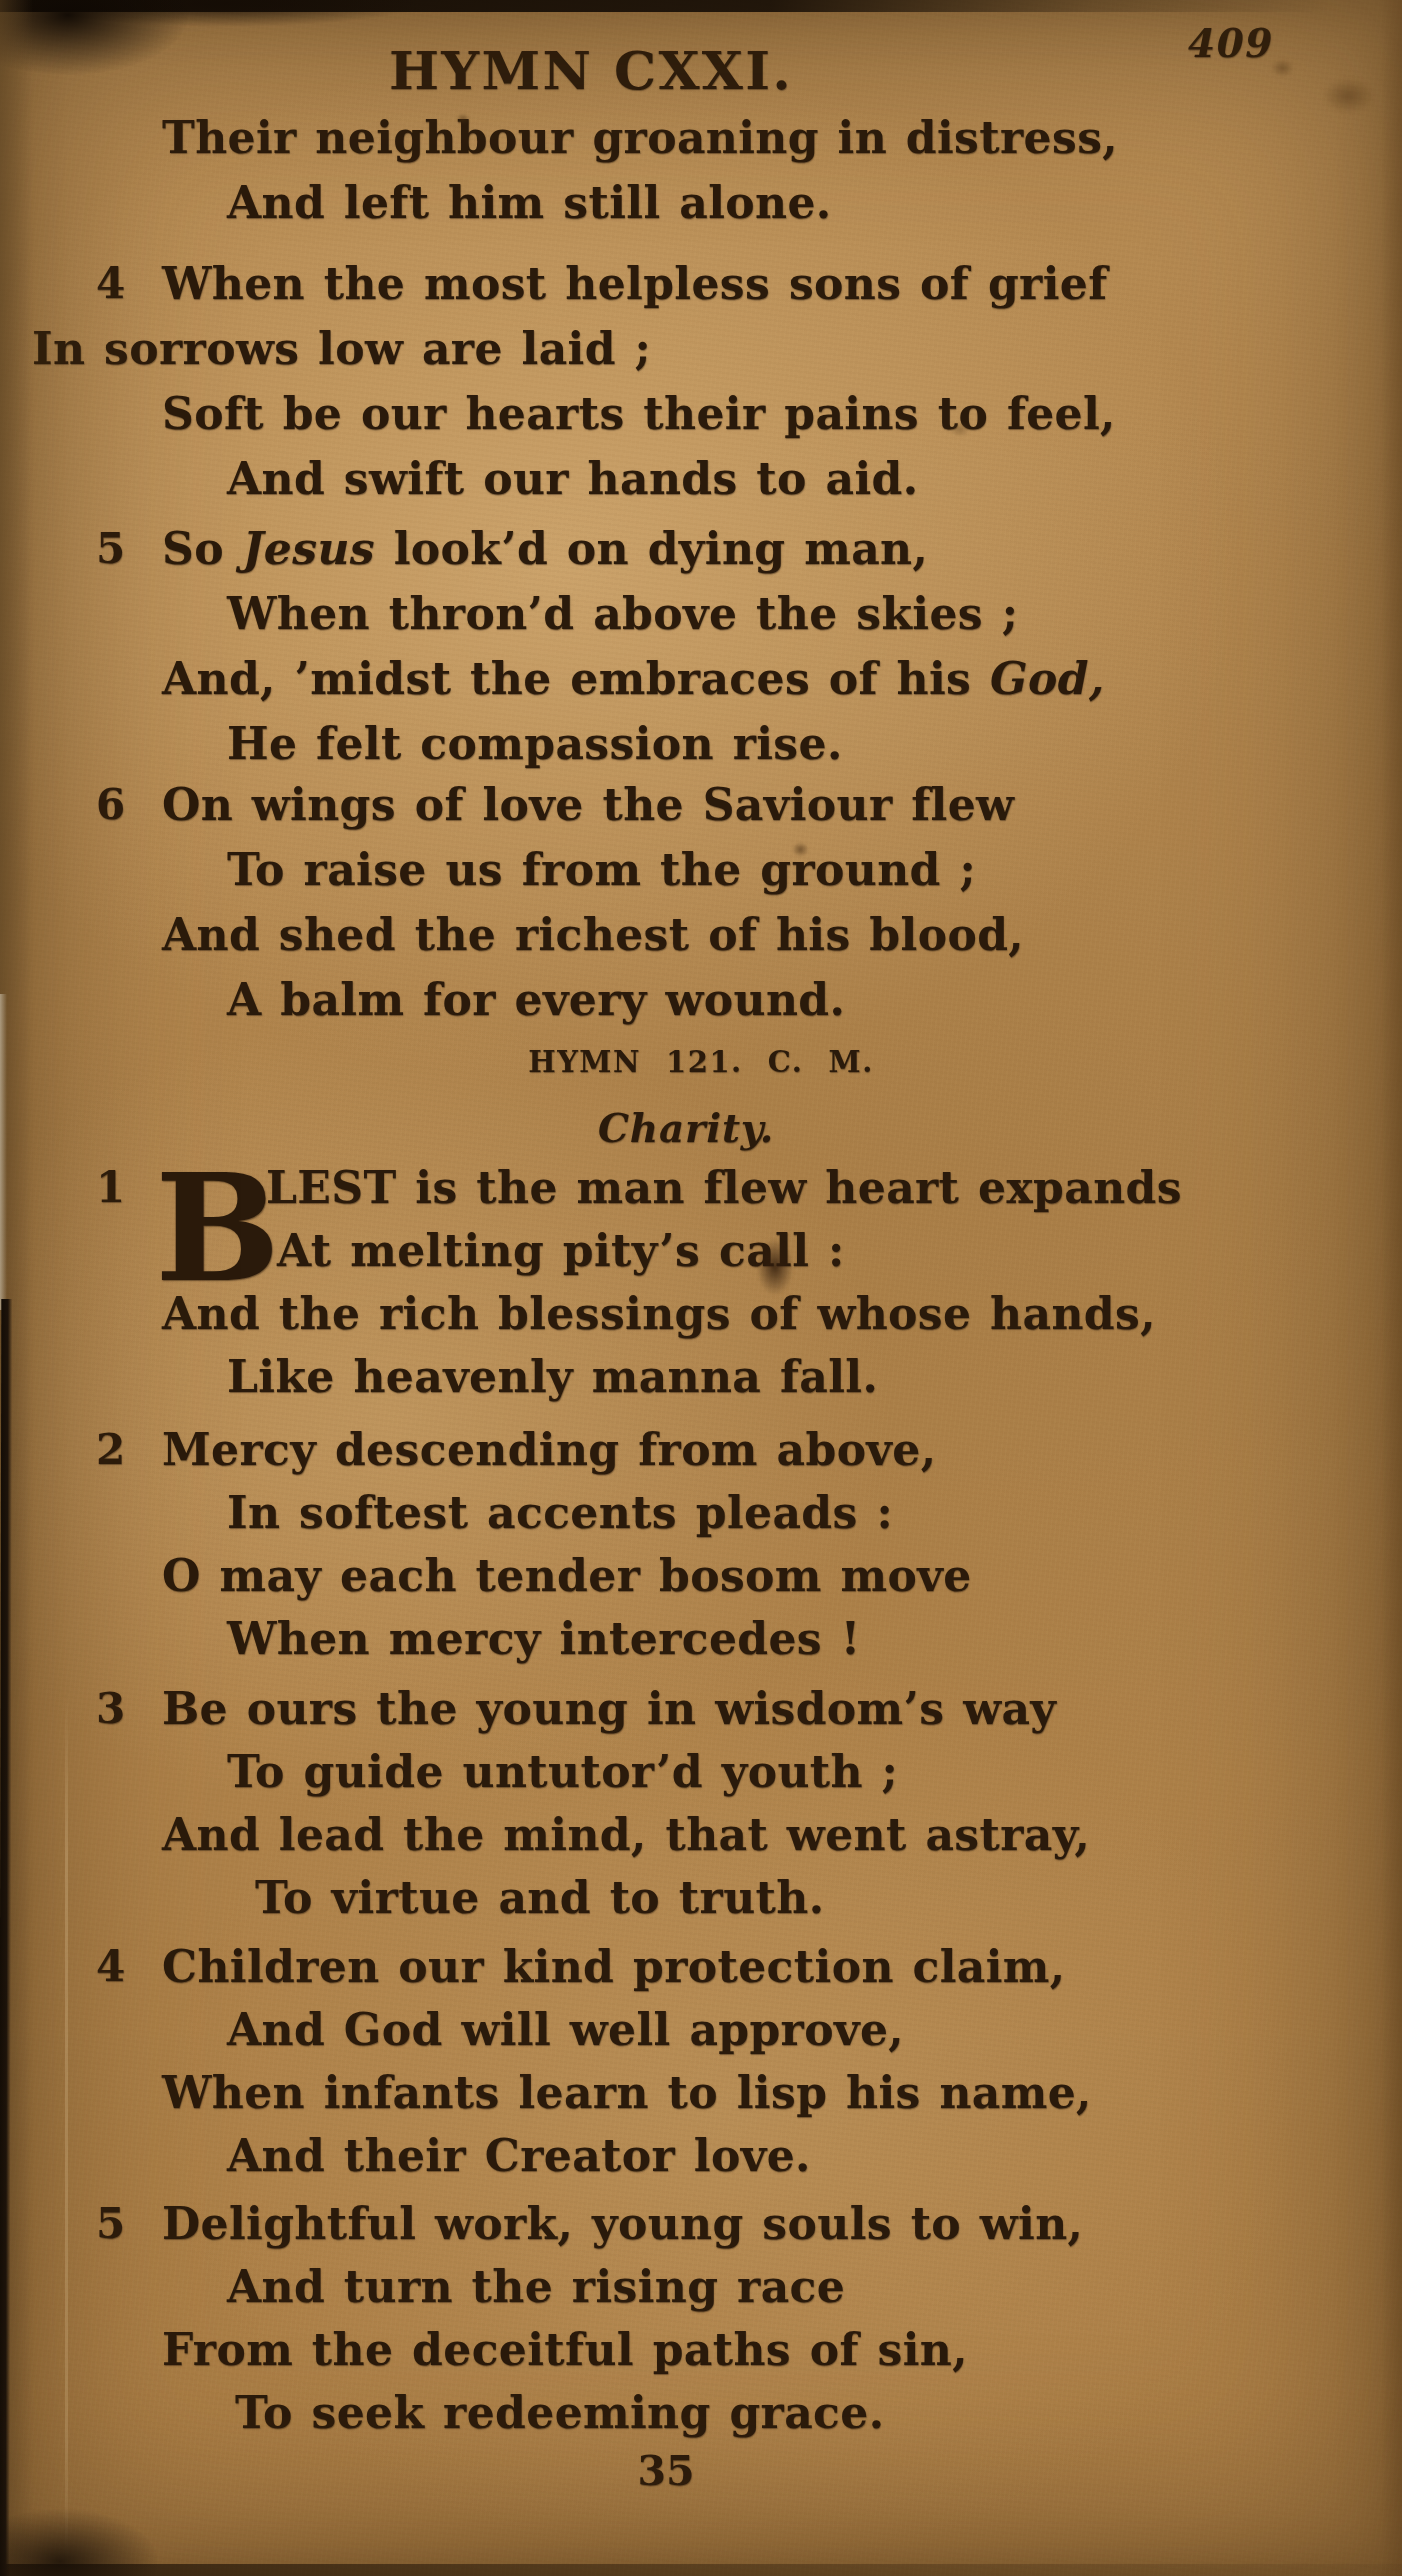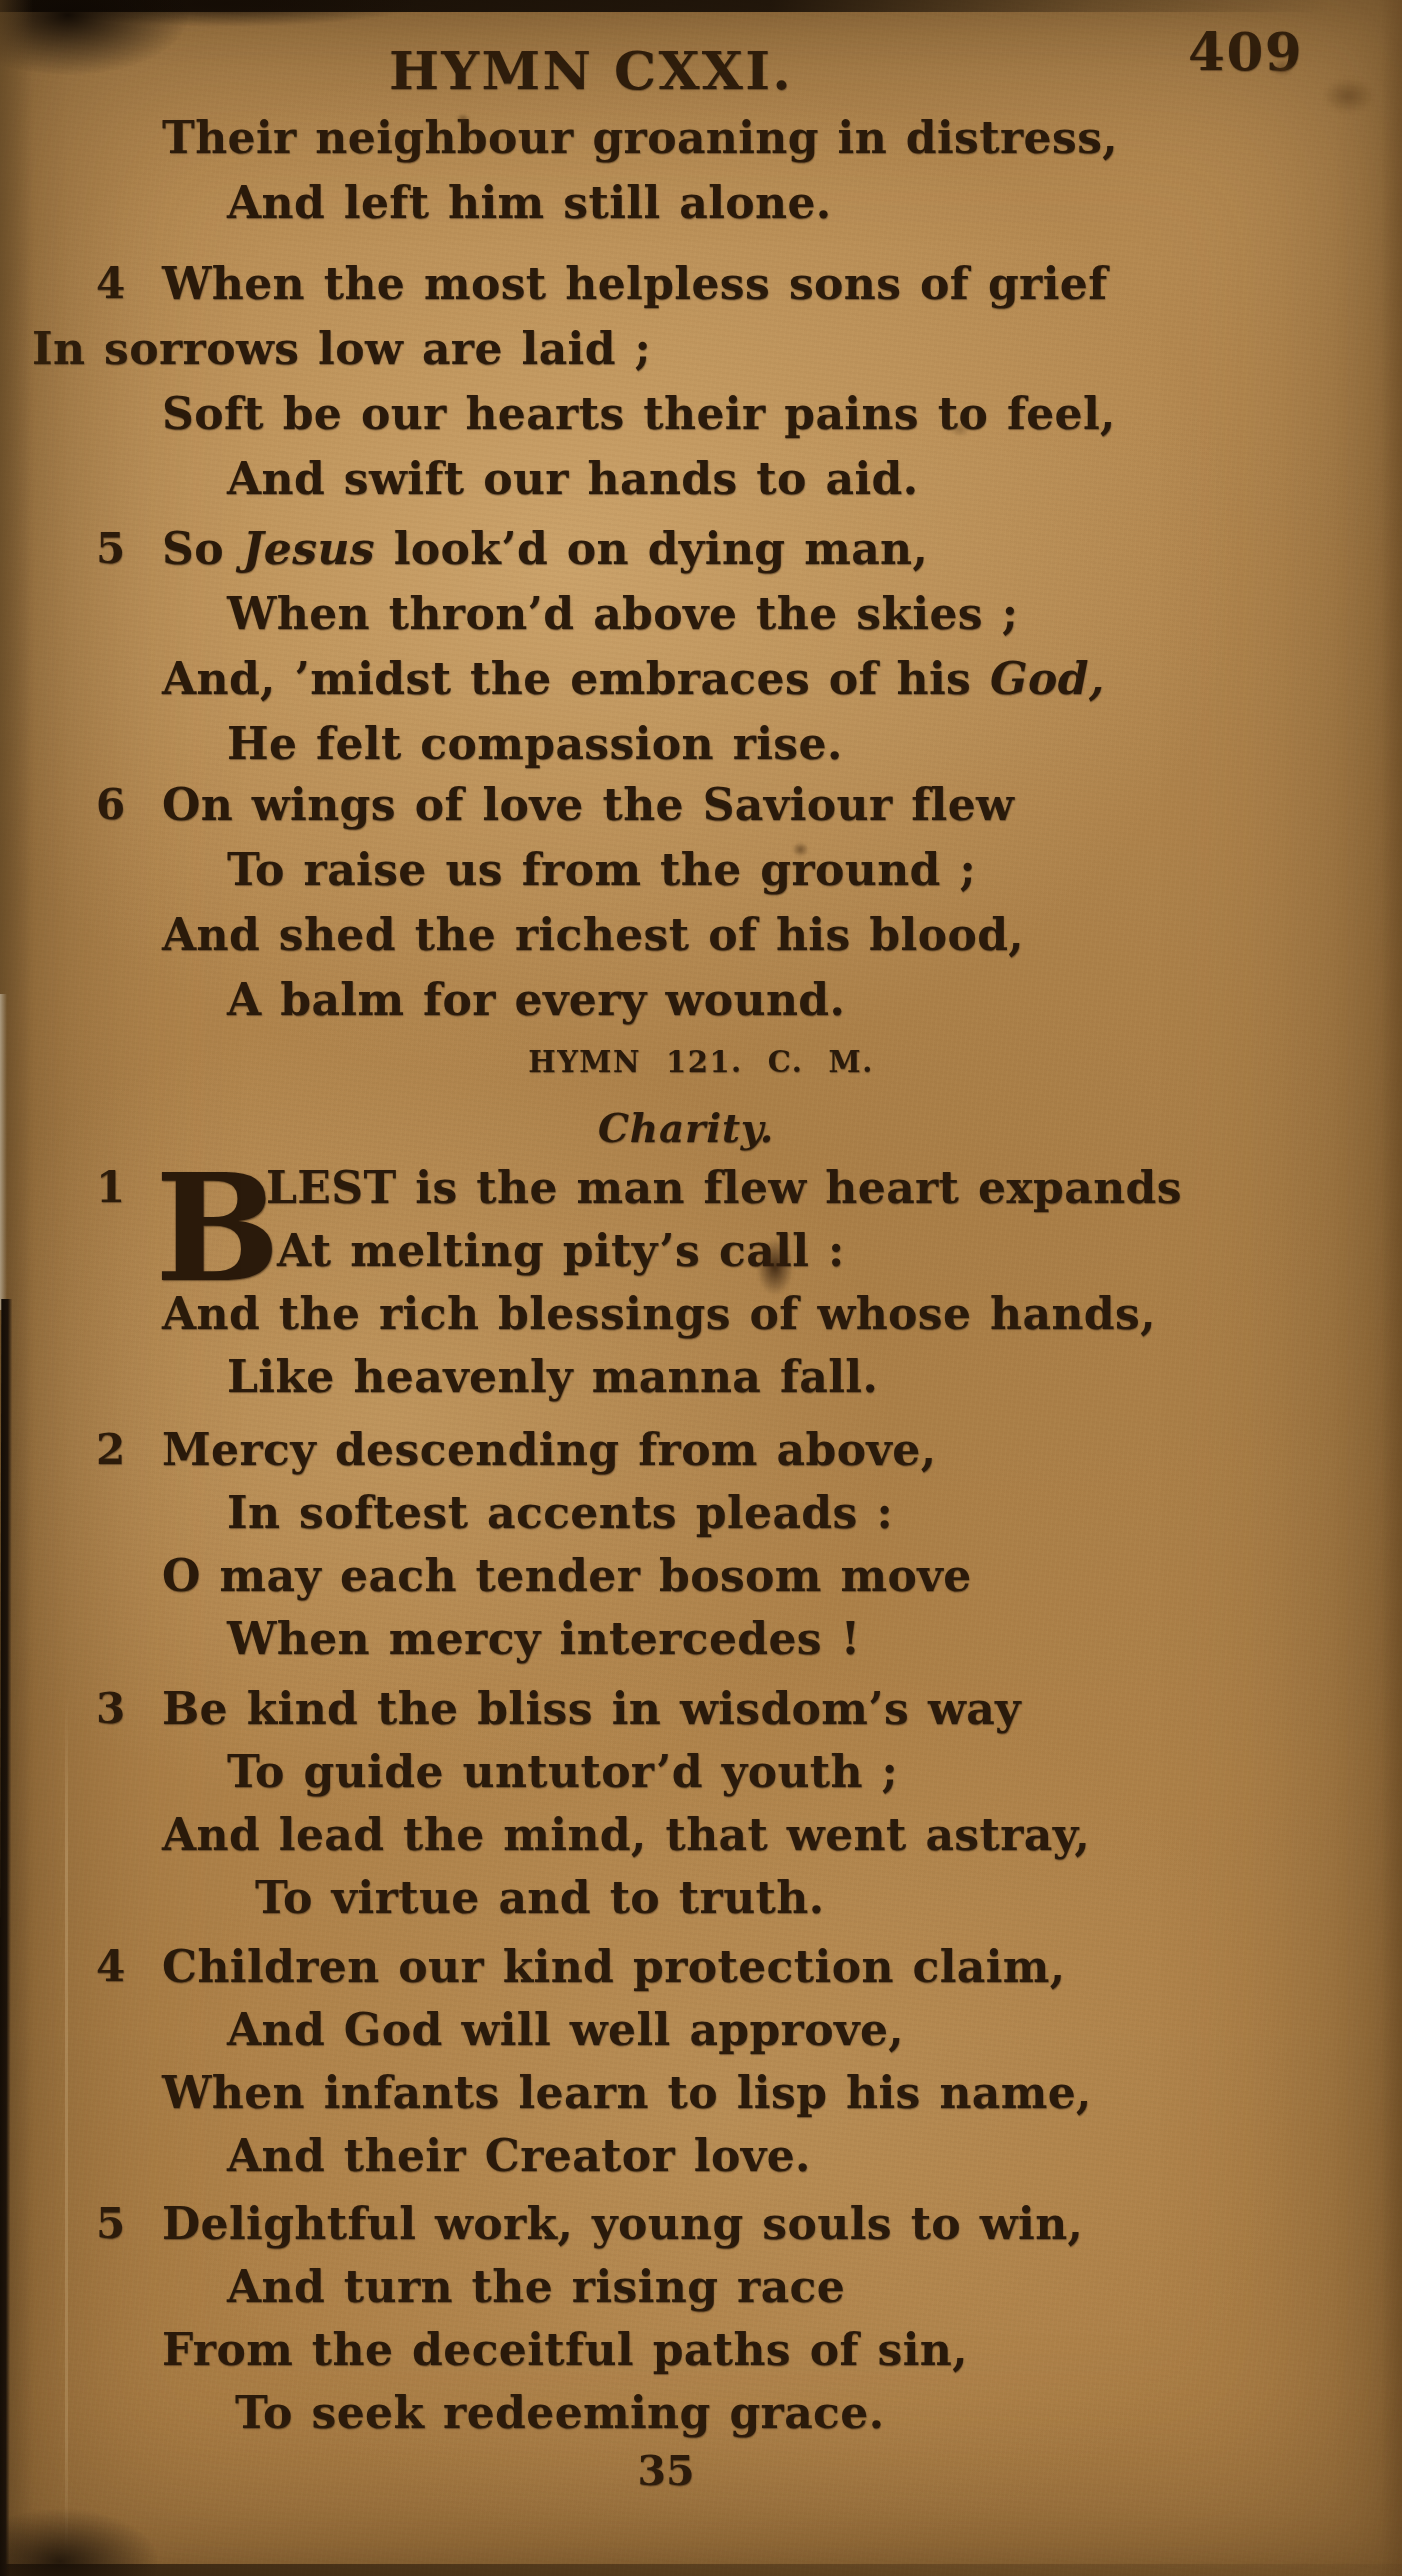--- a/index.html
+++ b/index.html
@@ -56,21 +56,21 @@
     background:radial-gradient(ellipse, rgba(90,60,28,.5), rgba(90,60,28,0) 70%);}
   .stain.s-c{left:792px;top:842px;width:16.6px;height:15px;filter:blur(0.8px);
     background:radial-gradient(ellipse, rgba(70,45,20,.6), rgba(70,45,20,0) 70%);}
   .stain.s-d{left:950px;top:422px;width:19.6px;height:15px;filter:blur(1.5px);
     background:radial-gradient(ellipse, rgba(96,66,32,.45), rgba(96,66,32,0) 70%);}
   .stain.s-e{left:456px;top:113px;width:13.5px;height:12px;filter:blur(0.8px);
     background:radial-gradient(ellipse, rgba(70,45,20,.5), rgba(70,45,20,0) 70%);}
   
   .txt{position:absolute;z-index:2;text-shadow:0.4px 0.6px 1.2px rgba(42,26,11,.5);}
   .header-title{top:39px;left:0;width:100%;text-align:center;font-size:53px;letter-spacing:2.3px;transform:translateX(-110px);}
-  .page-number{top:19.6px;left:1188px;font-size:53px;letter-spacing:1.5px;}
+  .page-number{top:19.6px;left:1188px;font-size:39px;letter-spacing:1.5px;font-style:italic;}
   .heading-121{top:1045px;left:0;width:100%;text-align:center;font-size:29px;letter-spacing:1.5px;word-spacing:13.5px;}
   .charity{top:1105px;left:0;width:100%;text-align:center;font-size:39px;font-style:italic;letter-spacing:0.8px;transform:translateX(-15px);}
   .sig{top:2447px;left:0;width:100%;text-align:center;font-size:41px;transform:translateX(-35px);}
   .poem{position:absolute;left:0;top:0;width:100%;height:100%;z-index:2;}
   .stanza{position:absolute;left:0;width:100%;text-shadow:0.4px 0.6px 1.2px rgba(42,26,11,.5);}
   .line{position:relative;font-size:44px;line-height:48px;letter-spacing:0.4px;word-spacing:3px;}
   .ind0{padding-left:162px;}
   .ind1{padding-left:227px;}
   .ind2{padding-left:266px;}
   .ind3{padding-left:277px;}
@@ -142,21 +142,21 @@
         <div class="line ind0" style="height: 63px;"><span>And the rich blessings of whose hands,</span></div>
         <div class="line ind1" style="height: 63px;"><span>Like heavenly manna fall.</span></div>
       </div>
       <div class="stanza" style="top: 1426px;">
         <div class="line ind0" style="height: 63px;"><span class="vnum">2</span><span>Mercy descending from above,</span></div>
         <div class="line ind1" style="height: 63px;"><span>In softest accents pleads :</span></div>
         <div class="line ind0" style="height: 63px;"><span>O may each tender bosom move</span></div>
         <div class="line ind1" style="height: 63px;"><span>When mercy intercedes !</span></div>
       </div>
       <div class="stanza" style="top: 1685px;">
-        <div class="line ind0" style="height: 63px;"><span class="vnum">3</span><span>Be kind the bliss in wisdom’s way</span></div>
+        <div class="line ind0" style="height: 63px;"><span class="vnum">3</span><span>Be ours the young in wisdom’s way</span></div>
         <div class="line ind1" style="height: 63px;"><span>To guide untutor’d youth ;</span></div>
         <div class="line ind0" style="height: 63px;"><span>And lead the mind, that went astray,</span></div>
         <div class="line ind1" style="height: 63px; margin-left: 28px;"><span>To virtue and to truth.</span></div>
       </div>
       <div class="stanza" style="top: 1943px;">
         <div class="line ind0" style="height: 63px;"><span class="vnum">4</span><span>Children our kind protection claim,</span></div>
         <div class="line ind1" style="height: 63px;"><span>And God will well approve,</span></div>
         <div class="line ind0" style="height: 63px;"><span>When infants learn to lisp his name,</span></div>
         <div class="line ind1" style="height: 63px;"><span>And their Creator love.</span></div>
       </div>

